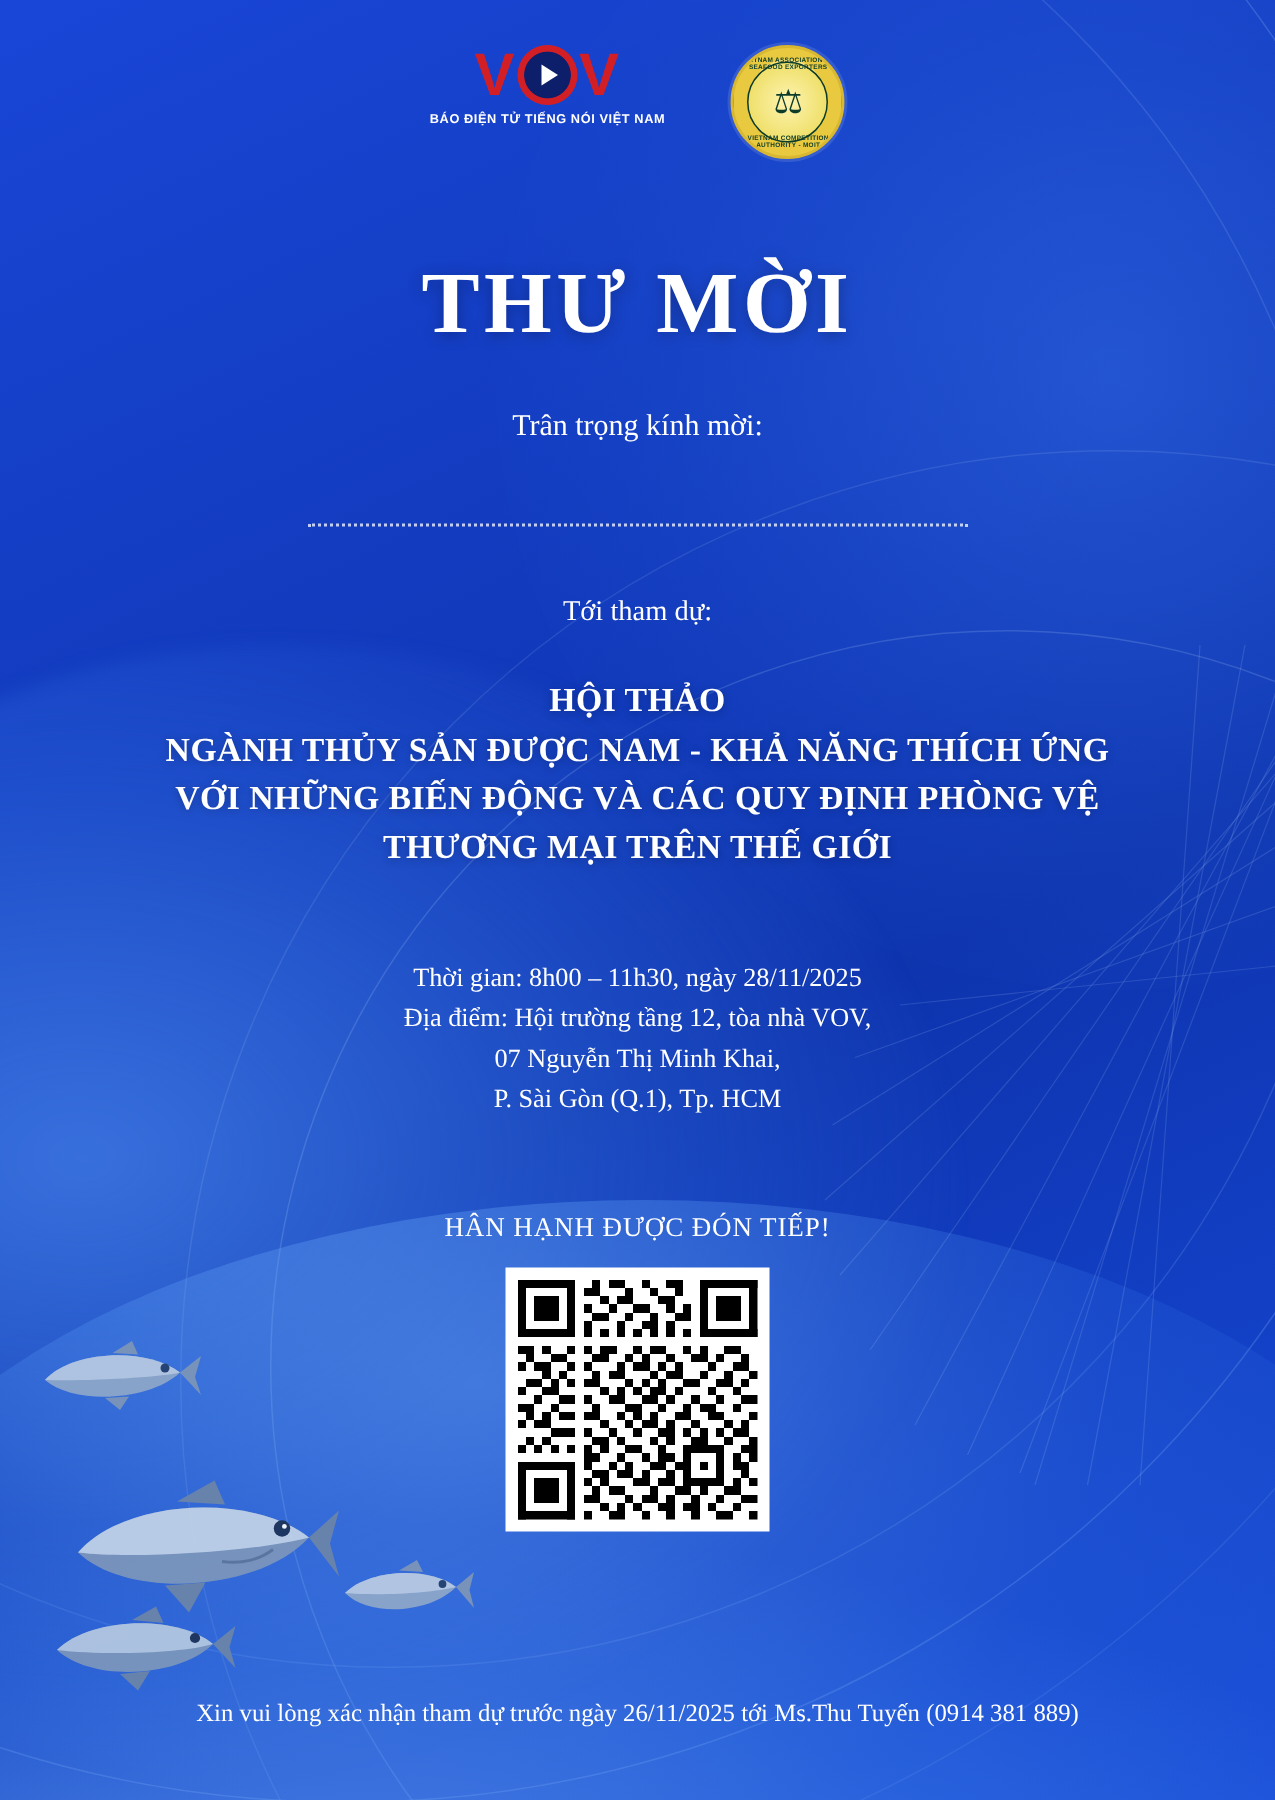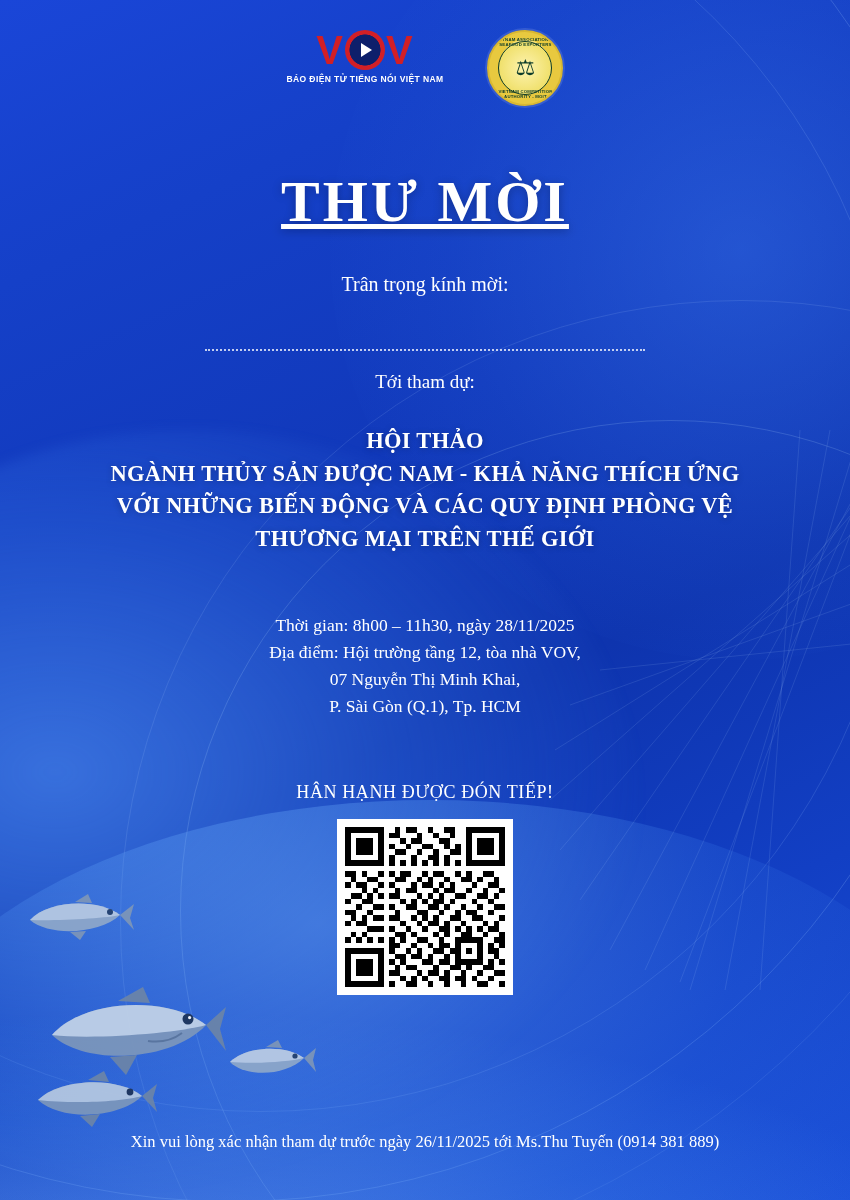--- a/index.html
+++ b/index.html
@@ -176,34 +176,33 @@
     right: 0;
     top: 0;
     text-align: center;
   }
   .title {
     margin-top: 168px;
     font-size: 58px;
     font-weight: 700;
     letter-spacing: 3px;
     text-shadow: 0 2px 10px rgba(0,0,0,0.28);
-    text-decoration: underline;
   }
   .kinhmoi {
     margin-top: 38px;
     font-size: 20px;
   }
   .dotted {
     margin: 52px auto 0;
     width: 440px;
     border-bottom: 2px dotted rgba(255,255,255,0.75);
     height: 1px;
   }
   .toithamdu {
-    margin-top: 20px;
+    margin-top: 46px;
     font-size: 19px;
   }
   .event {
     margin-top: 32px;
     font-weight: 700;
     font-size: 22.5px;
     line-height: 1.45;
     letter-spacing: 0.3px;
     text-shadow: 0 1px 6px rgba(0,0,0,0.25);
   }

